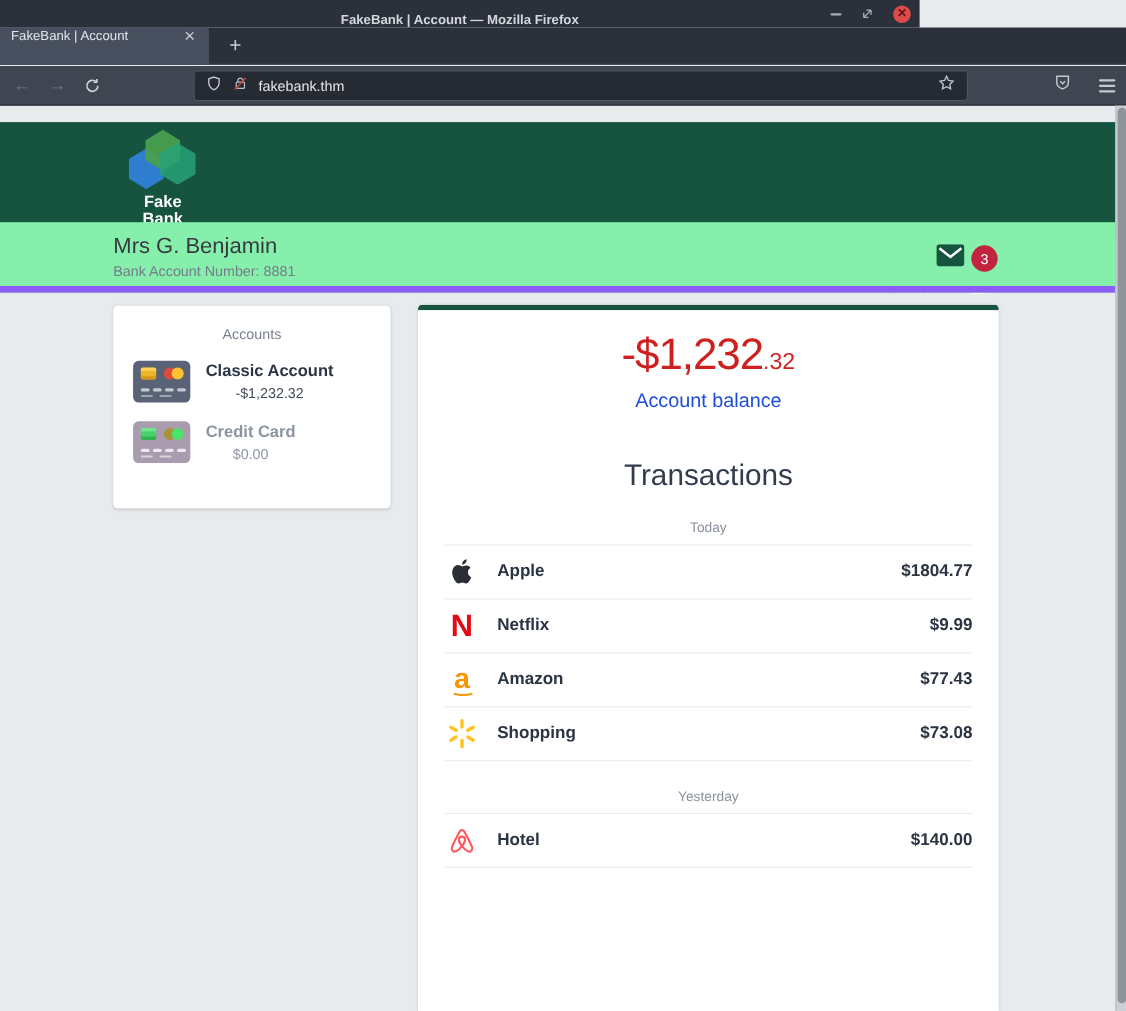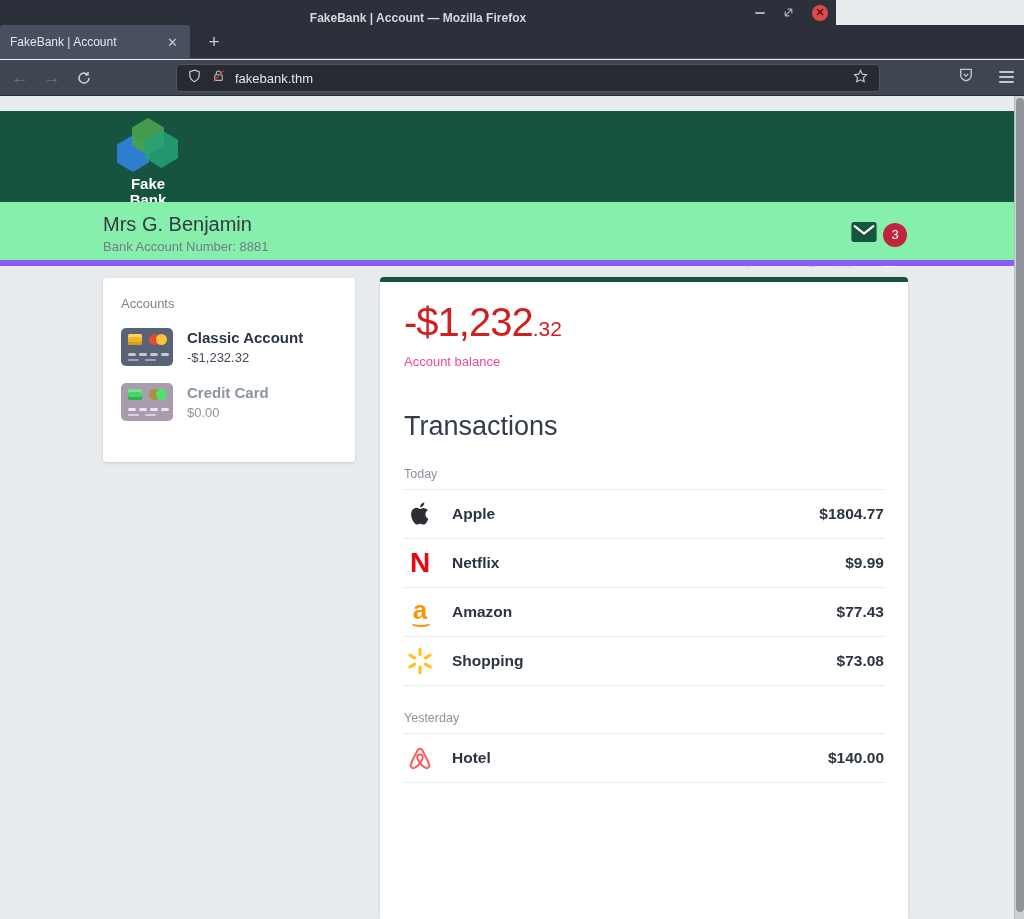--- a/index.html
+++ b/index.html
@@ -25,21 +25,21 @@
     color:#5d1414; font-size:11px; font-weight:bold; line-height:1;
   }
 
   .tabstrip {
     position:absolute; top:25px; left:0; width:1024px; height:34px;
     background:#2b303a; border-bottom:1px solid #4a5060;
   }
   .tab {
     position:absolute; left:0; top:0; width:190px; height:34px;
     background:#484f5e; border-radius:3px 3px 0 0;
-    display:flex; align-items:center; padding:0 10px;
+    display:flex; align-items:flex-start; padding:0 10px;
   }
   .tab-title { font-size:12px; color:#e3e6eb; flex:1; white-space:nowrap; overflow:hidden; }
   .tab-close { color:#c6cad2; font-size:13px; padding:0 2px; }
   .new-tab {
     position:absolute; left:200px; top:3px; width:28px; height:28px;
     display:flex; align-items:center; justify-content:center;
     color:#c6cad2; font-size:19px; font-weight:normal; border-radius:3px;
   }
 
   .toolbar {
@@ -91,21 +91,21 @@
   }
   .user-name { position:absolute; left:103px; top:11px; font-size:20px; color:#363b41; }
   .user-acct { position:absolute; left:103px; top:37px; font-size:13px; color:#747c88; }
   .mail-wrap { position:absolute; left:851px; top:20px; display:flex; align-items:center; gap:6px; }
   .mail-badge {
     width:24px; height:24px; border-radius:50%; background:#c2243f;
     color:#fff; font-size:13px; display:flex; align-items:center; justify-content:center;
   }
 
   
-  .content { position:absolute; top:267px; left:0; width:1014px; height:652px; background:#e8ebee; }
+  .content { position:absolute; top:267px; left:0; width:1014px; height:652px; background:#e8ebee;text-align:center; }
 
   .accounts-card {
     position:absolute; left:103px; top:11px; width:252px; height:184px;
     background:#fff; border-radius:4px; box-shadow:0 1px 3px rgba(0,0,0,.14);
     padding:18px;
   }
   .accounts-title { font-size:13px; color:#7a828e; }
   .account-item { display:flex; align-items:center; gap:14px; margin-top:17px; }
   .account-name { font-size:15px; font-weight:bold; color:#2b3442; }
   .account-bal { font-size:13px; color:#434c59; margin-top:4px; }
@@ -135,21 +135,21 @@
   .mini-card.light .dashes2 i { background:#d9d2de; }
 
   .main-card {
     position:absolute; left:380px; top:10px; width:528px; height:642px;
     background:#fff; border-top:5px solid #17543f; border-radius:4px 4px 0 0;
     box-shadow:0 1px 3px rgba(0,0,0,.14);
     padding:18px 24px; overflow:hidden;
   }
   .balance-major { font-size:40px; color:#d01f1f; letter-spacing:-1px; }
   .balance-minor { font-size:21px; color:#d01f1f; }
-  .balance-label { font-size:13px; color:#ec4899; margin-top:9px; }
+  .balance-label { font-size:18px; color:#1d4ed8; margin-top:9px; }
   .txn-title { font-size:27px; font-weight:normal; color:#323c4d; margin-top:42px; }
   .group-label { font-size:12.5px; color:#8b929d; margin-top:25px; padding-bottom:8px; border-bottom:1px solid #e9ecf0; }
   .txn-row { display:flex; align-items:center; padding:8px 0; border-bottom:1px solid #e9ecf0; }
   .txn-icon { width:32px; height:32px; display:flex; align-items:center; justify-content:center; flex:none; }
   .txn-name { margin-left:16px; font-size:15.5px; font-weight:bold; color:#2b3442; }
   .txn-amount { margin-left:auto; font-size:15.5px; font-weight:bold; color:#2b3442; }
 
   .uber-chip { width:30px; height:30px; border-radius:7px; background:#000; color:#fff;
     display:flex; align-items:center; justify-content:center; font-size:6.5px; font-weight:bold; letter-spacing:.6px; }
   .netflix-n { font-size:28px; font-weight:bold; color:#e50914; line-height:1; }

